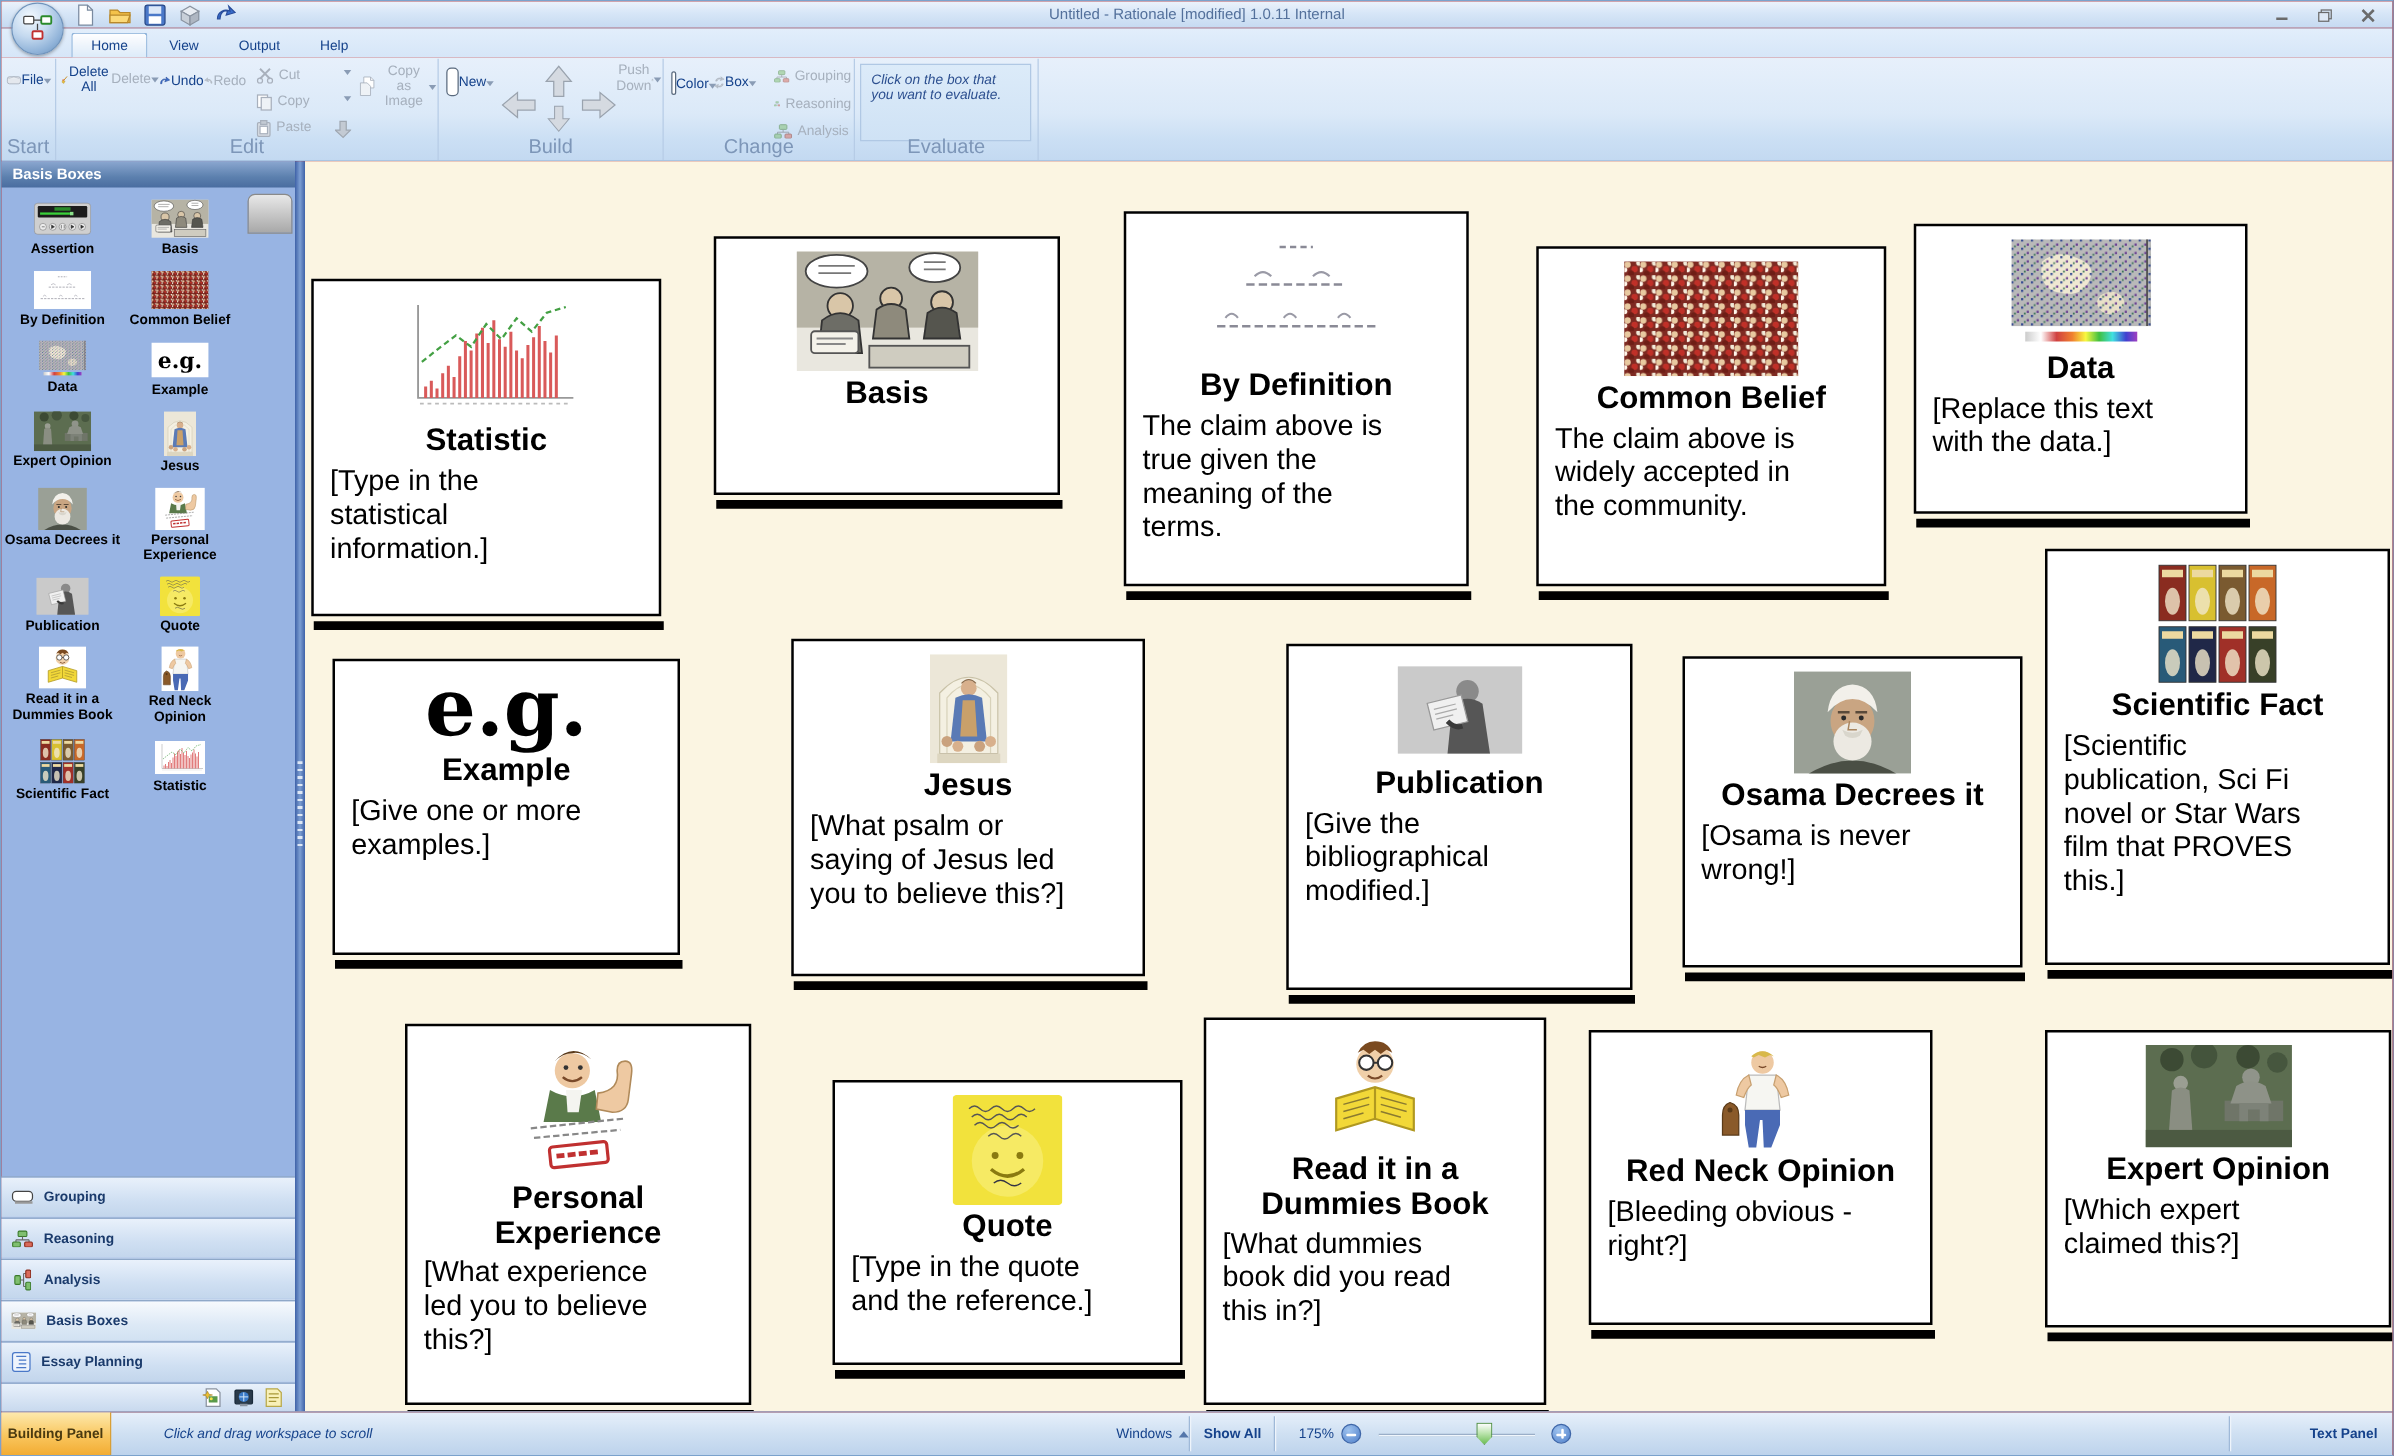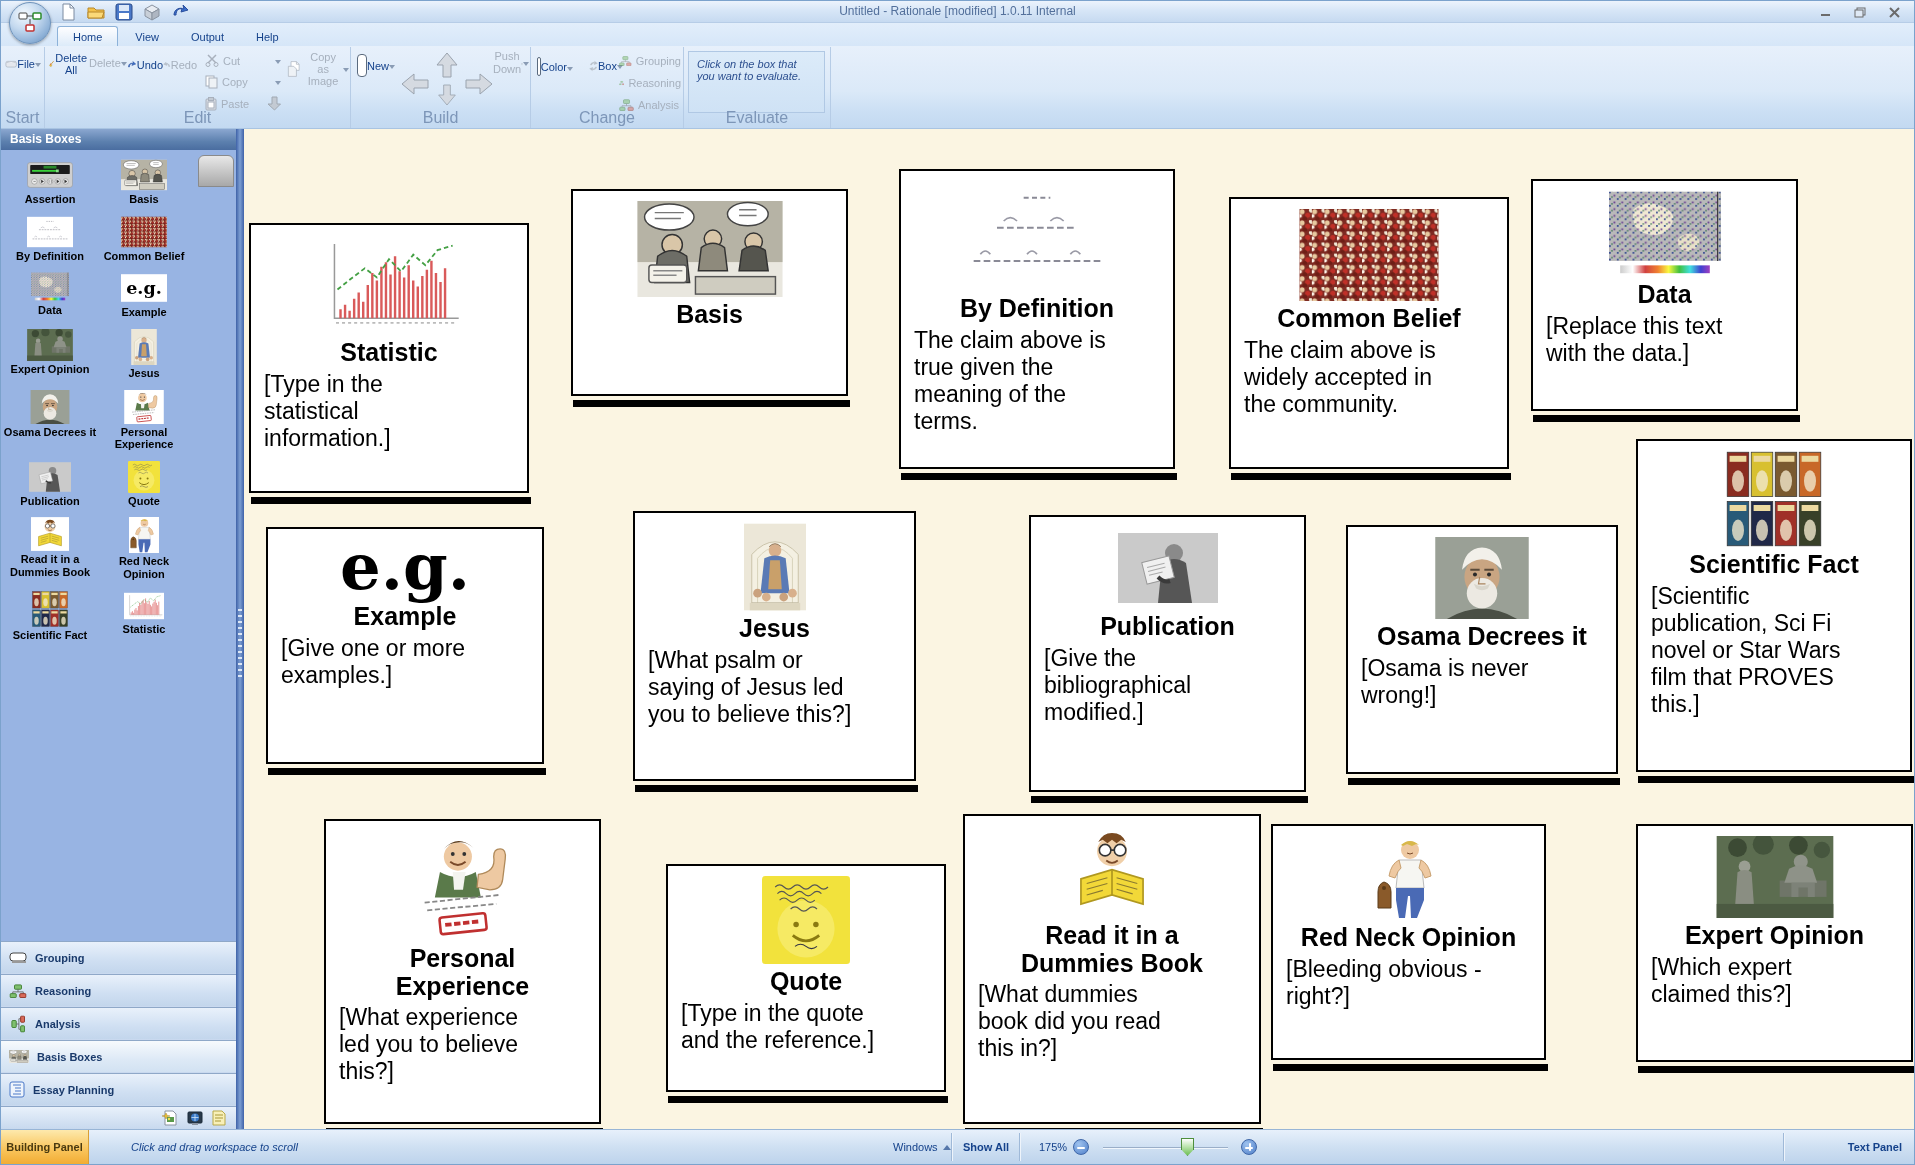--- a/index.html
+++ b/index.html
@@ -31,21 +31,21 @@
   
   .ribbon{position:absolute;top:45px;left:0;right:0;height:83px;
     background:linear-gradient(#e7f0fb,#dbe9f8 55%,#cbdff4 80%,#c3d9f1);
     border-bottom:1px solid #a9c4e2;}
   .rgroup{position:absolute;top:1px;bottom:0;border-right:1px solid #b6cce6;}
   .rgroup-label{position:absolute;bottom:1px;left:0;right:0;text-align:center;
     font-size:16px;color:#7d96b8;}
   .rb{position:absolute;display:flex;flex-direction:row;align-items:center;
     font-size:11px;color:#15428b;text-align:center;line-height:1.1;cursor:default;}
   .rb.disabled{color:#a6b0bd;}
-  .rrow{position:absolute;display:flex;align-items:center;gap:4px;font-size:11px;color:#a6b0bd;}
+  .rrow{position:absolute;display:flex;align-items:flex-start;gap:4px;font-size:11px;color:#a6b0bd;}
   .dd{width:0;height:0;border-left:3px solid transparent;border-right:3px solid transparent;
     border-top:4px solid #8a9cb5;margin-top:2px;}
   .whitebox{background:#fff;border:1px solid #5a6a7e;border-radius:4px;}
   .eval-panel{position:absolute;left:4px;top:4px;right:5px;height:62px;
     background:linear-gradient(#dcebf9,#cfe2f5);border:1px solid #b0c8e4;
     font-style:italic;color:#2c4f8f;font-size:11px;padding:6px 8px;text-align:left;}
 
   
   .sidebar{position:absolute;top:128px;left:0;width:235px;bottom:35px;background:#98b4e3;}
   .sb-header{height:21px;background:linear-gradient(#8ba7d0,#5c80ae 60%,#4a6da0);
@@ -528,21 +528,21 @@
       </div>
       <div class="rgroup-label">Build</div>
     </div>
 
     <div class="rgroup" style="left:530px;width:153px;">
       <div class="rb" style="left:6px;top:6px;width:36px;">
         <div class="whitebox" style="width:26px;height:19px;margin:4px 0 6px;"></div>
         <span>Color</span>
         <span class="dd"></span>
       </div>
-      <div class="rb" style="left:58px;top:6px;width:34px;">
+      <div class="rb" style="left:40px;top:6px;width:34px;">
         <svg width="24" height="26" viewBox="0 0 24 26">
           <path d="M4 10 A8 7 0 0 1 17 5 L15 1 L22 6 L14 9 L15.5 5.8 A6 5 0 0 0 7 10 Z" fill="#c3cad3" stroke="#a0a8b2"></path>
           <path d="M20 16 A8 7 0 0 1 7 21 L9 25 L2 20 L10 17 L8.5 20.2 A6 5 0 0 0 17 16 Z" fill="#c3cad3" stroke="#a0a8b2"></path>
         </svg>
         <span>Box</span>
         <span class="dd"></span>
       </div>
       <div class="rrow" style="left:88px;top:8px;width:62px;">
         <svg width="15" height="12" viewBox="0 0 20 16" opacity=".5">
             <use href="#art-orgchart"></use>
@@ -869,21 +869,21 @@
       <div class="cbox-art">
         <svg width="88" height="88" viewBox="0 0 80 80">
             <use href="#art-quote"></use>
           </svg>
       </div>
       <div class="cbox-title">Quote</div>
       <div class="cbox-body">[Type in the quote
 and the reference.]</div>
     </div>
 
-    <div class="cbox" style="left:719px;top:685px;width:298px;height:310px;">
+    <div class="cbox" style="left:719px;top:685px;width:274px;height:310px;">
       <div class="cbox-art">
         <svg width="104" height="92" viewBox="0 0 90 80">
             <use href="#art-dummies"></use>
           </svg>
       </div>
       <div class="cbox-title">Read it in a
 Dummies Book</div>
       <div class="cbox-body">[What dummies
 book did you read
 this in?]</div>

